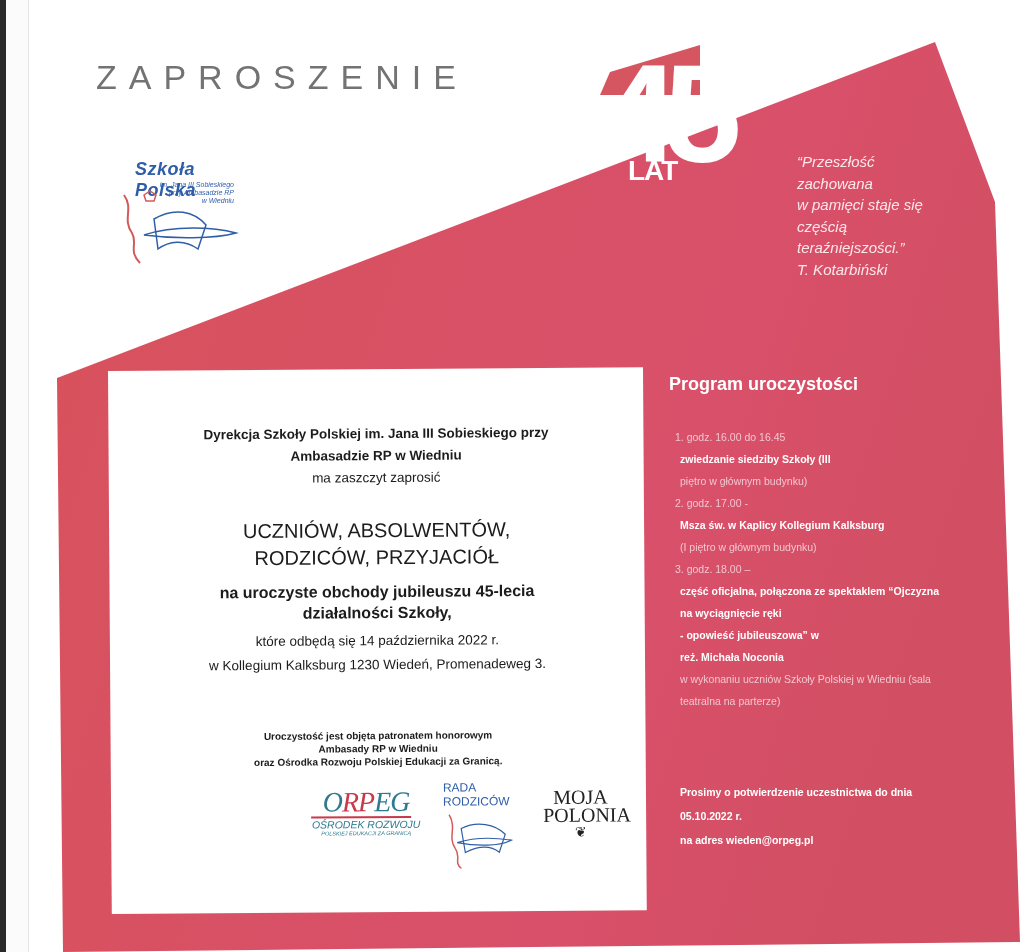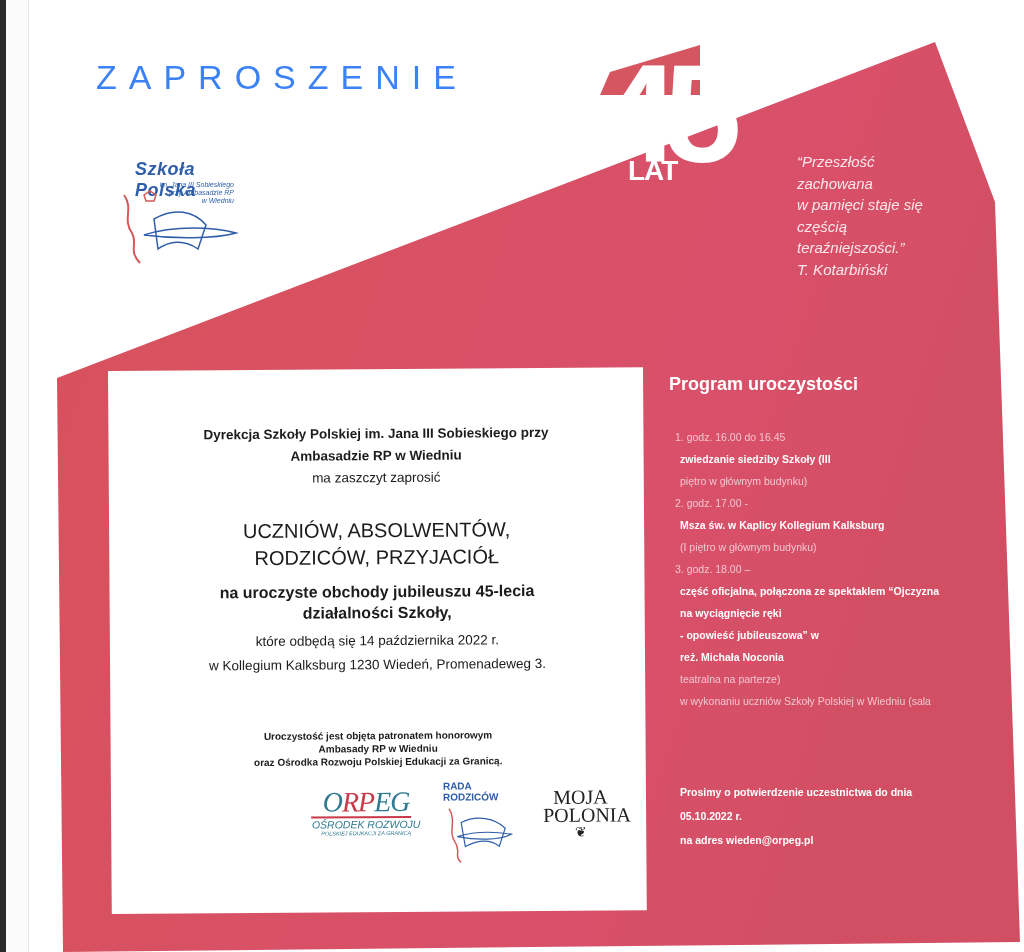--- a/index.html
+++ b/index.html
@@ -7,21 +7,21 @@
     width: 1024px; height: 952px; position: relative; overflow: hidden;
     background: #ffffff;
     font-family: "Liberation Sans", "DejaVu Sans", sans-serif;
   }
   .scan-edge { position: absolute; left: 0; top: 0; width: 6px; height: 952px; background: #2a2a2a; }
   .scan-edge2 { position: absolute; left: 6px; top: 0; width: 22px; height: 952px; background: #fbfbfb; border-right: 1px solid #e6e6e6; }
   .red-shape { position: absolute; left: 0; top: 0; width: 1024px; height: 952px; }
 
   .title {
     position: absolute; left: 96px; top: 58px; font-size: 34px; letter-spacing: 12px;
-    color: #3b82f6; font-weight: normal;
+    color: #737373; font-weight: normal;
   }
 
   
   .school-logo { position: absolute; left: 106px; top: 155px; width: 140px; height: 120px; }
   .school-logo .name { position: absolute; left: 5px; top: 4px; font-size: 18px; font-weight: bold; font-style: italic; color: #2f5ea8; letter-spacing: 0.5px; margin-left: 24px; }
   .school-logo .sub { position: absolute; left: 48px; top: 26px; width: 80px; font-size: 7px; line-height: 8px; text-align: right; color: #2f5ea8; font-style: italic; }
 
   
   .big45 { position: absolute; left: 600px; top: 44px; font-family: "Liberation Sans", sans-serif; font-weight: bold; color: #ffffff; font-size: 140px; line-height: 140px; letter-spacing: -14px; }
   .lat { position: absolute; left: 628px; top: 155px; font-weight: bold; color: #ffffff; font-size: 28px; letter-spacing: -1px; }
@@ -43,21 +43,21 @@
   .eagle { width: 24px; height: 26px; background: #7a7f88; border-radius: 40% 40% 50% 50%; }
   .amb-bar { width: 102px; height: 4px; background: #d6434a; margin-top: 8px; }
   .amb-text { font-size: 7.5px; line-height: 9px; color: #9a9a9a; margin-top: 6px; }
   .logo-orpeg { position: absolute; left: 200px; top: 10px; width: 110px; text-align: center; font-style: italic; }
   .orpeg-word { font-family: "Liberation Serif", serif; font-size: 28px; color: #2f7a90; letter-spacing: -1px; line-height: 26px; }
   .orpeg-word .rp { color: #c8394a; }
   .orpeg-line { width: 100px; height: 2px; background: #c8394a; margin-top: 1px; }
   .orpeg-t1 { font-size: 10.5px; color: #2f7a90; }
   .orpeg-t2 { font-size: 5.5px; color: #2f7a90; }
   .logo-rada { position: absolute; left: 332px; top: 2px; width: 70px; }
-  .rada-name { font-size: 10px; font-weight: bold; color: #2f5ea8; }
+  .rada-name { font-size: 12px; font-weight: normal; color: #2f5ea8; }
   .logo-mp { position: absolute; left: 432px; top: 10px; width: 75px; text-align: center; font-family: "Liberation Serif", serif; font-size: 20px; color: #222; line-height: 18px; }
 
   
   .program { position: absolute; left: 669px; top: 366px; color: #ffffff; margin-top: 8px; }
   .program .ptitle { font-size: 18px; font-weight: bold; color: #ffffff; }
   .prog-list { position: absolute; left: 6px; top: 52px; width: 340px; font-size: 10.5px; line-height: 22px; }
   .prog-list .time { color: #f3c5cf; }
   .prog-list .bold { font-weight: bold; color: #ffffff; padding-left: 5px; }
   .prog-list .note { color: #f3c5cf; padding-left: 5px; }
   .rsvp { position: absolute; left: 680px; top: 780px; font-size: 10.5px; line-height: 24px; color: #ffffff; font-weight: bold; }
@@ -165,22 +165,22 @@
     <div class="bold">zwiedzanie siedziby Szkoły (III</div>
     <div class="note">piętro w głównym budynku)</div>
     <div class="time">2. godz. 17.00 -</div>
     <div class="bold">Msza św. w Kaplicy Kollegium Kalksburg</div>
     <div class="note">(I piętro w głównym budynku)</div>
     <div class="time">3. godz. 18.00 –</div>
     <div class="bold">część oficjalna, połączona ze spektaklem “Ojczyzna</div>
     <div class="bold">na wyciągnięcie ręki</div>
     <div class="bold">- opowieść jubileuszowa” w</div>
     <div class="bold">reż. Michała Noconia</div>
+    <div class="note">w wykonaniu uczniów Szkoły Polskiej w Wiedniu (sala</div>
     <div class="note">teatralna na parterze)</div>
-    <div class="note">w wykonaniu uczniów Szkoły Polskiej w Wiedniu (sala</div>
   </div>
 </div>
 
 <div class="rsvp">
   <div>Prosimy o potwierdzenie uczestnictwa do dnia</div>
   <div>05.10.2022 r.</div>
   <div>na adres wieden@orpeg.pl</div>
 </div>
 
 </body></html>

